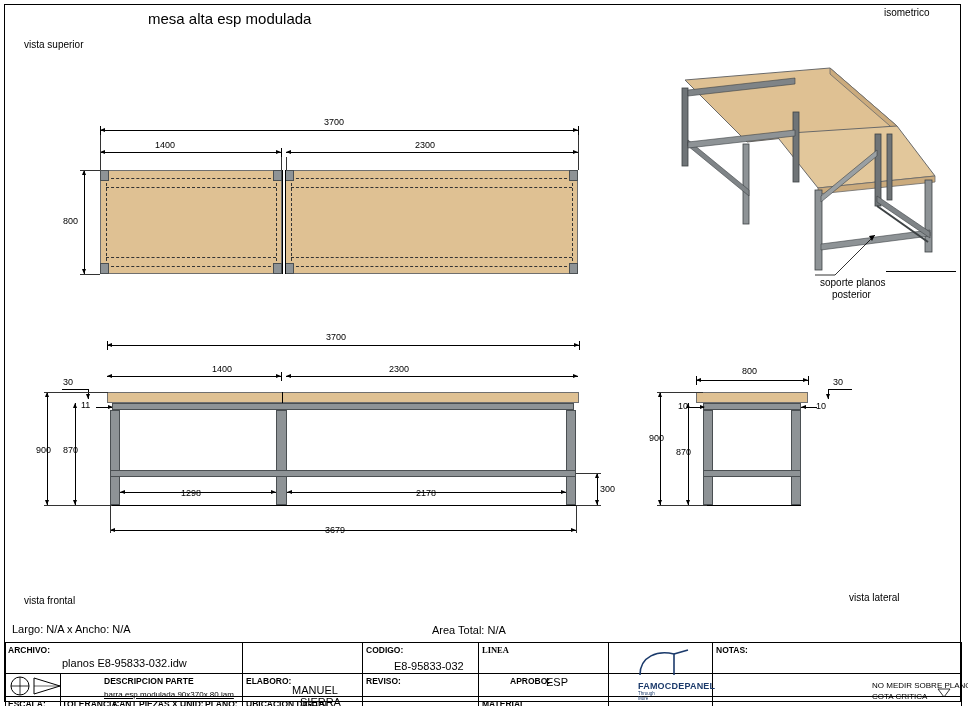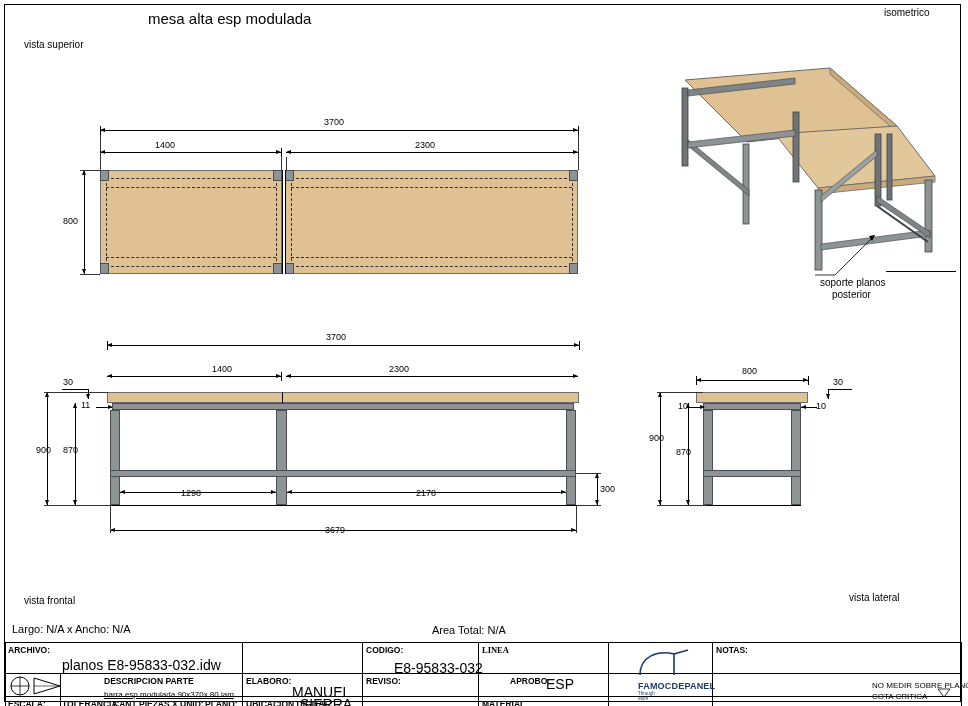--- a/index.html
+++ b/index.html
@@ -5,21 +5,21 @@
   html,body{margin:0;padding:0;background:#ffffff;}
   body{width:968px;height:706px;position:relative;font-family:"Liberation Sans",sans-serif;color:#000;overflow:hidden;}
   #sheet{position:absolute;left:0;top:0;width:968px;height:706px;}
   .frame{position:absolute;left:4px;top:4px;width:957px;height:698px;border:1px solid #000;box-sizing:border-box;}
   .t{position:absolute;white-space:nowrap;}
   .title{font-size:15px;}
   .lbl{font-size:10px;}
   .dim{font-size:9px;}
   .small{font-size:8px;}
   .tb{font-size:8.5px;font-weight:bold;}
-  .tbv{font-size:14px;}
+  .tbv{font-size:11px;}
 
   
   .hline{position:absolute;height:0;border-top:1px solid #000;}
   .vline{position:absolute;width:0;border-left:1px solid #000;}
   .dash{position:absolute;height:0;border-top:1px dashed #333;}
   .vdash{position:absolute;width:0;border-left:1px dashed #333;}
 
   
   .wood{position:absolute;background:#dfc193;border:1px solid #6f6f6f;box-sizing:border-box;}
   .metal{position:absolute;background:#8e9396;border:1px solid #4a4f52;box-sizing:border-box;}

